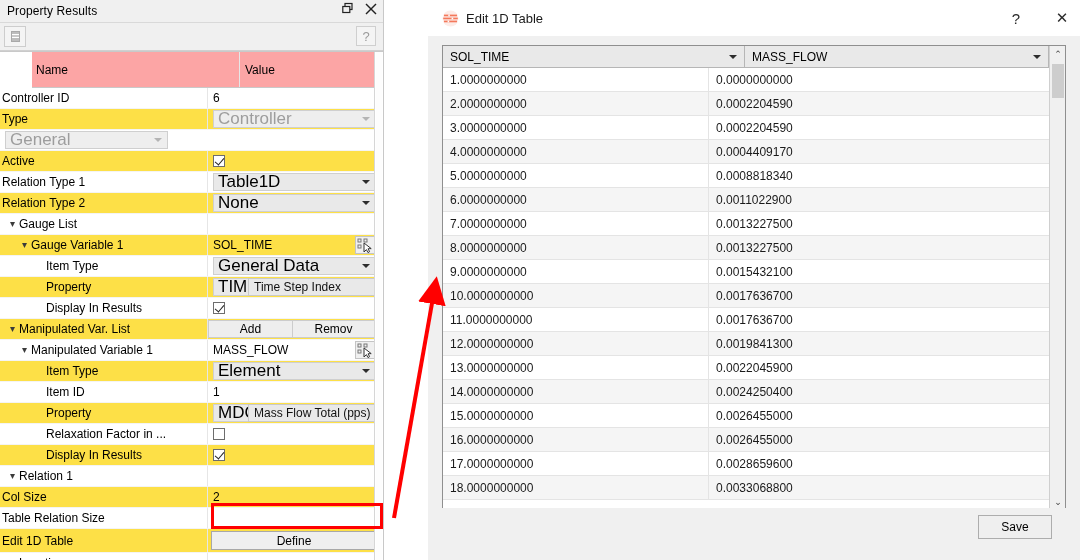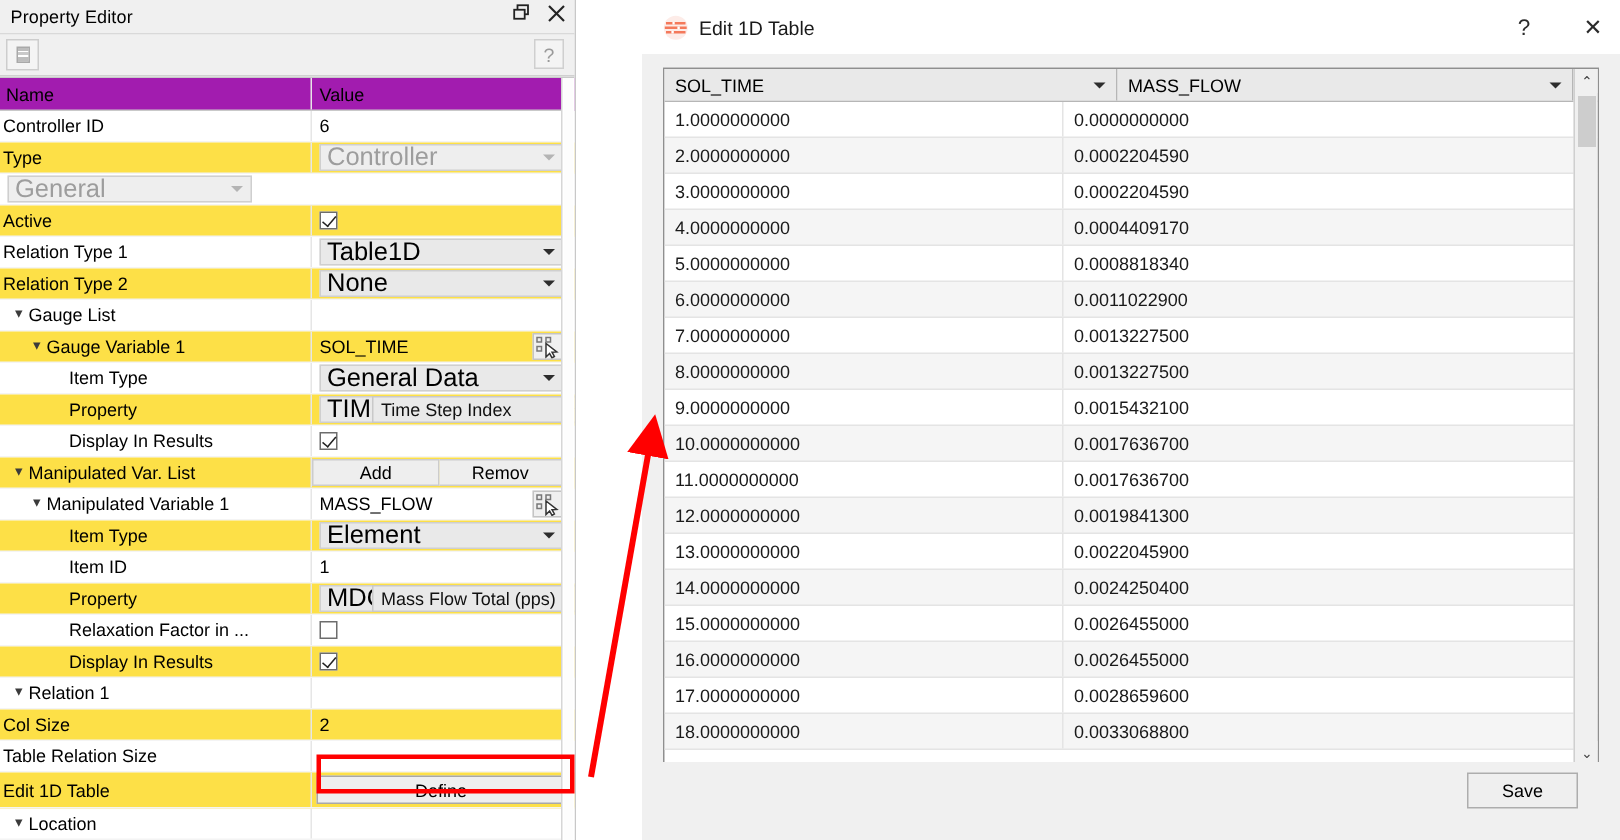--- a/index.html
+++ b/index.html
@@ -75,21 +75,21 @@
     display: flex;
     height: 21px;
     align-items: stretch;
     font-size: 12px;
     color: #000;
     box-sizing: border-box;
     border-bottom: 1px solid #f4f4f4;
     position: relative;
   }
   .row.alt { background: #fde047; }
-  .row.head { background: #a21caf; border-bottom: 1px solid #c9c9c9; height: 22px; }
+  .row.head { background: #fca5a5; border-bottom: 1px solid #c9c9c9; height: 36px; margin-left: 32px; }
   .cell-name {
     width: 208px; min-width: 208px;
     display: flex; align-items: center;
     padding-left: 4px;
     box-sizing: border-box;
     border-right: 1px solid #e6e6e6;
     overflow: hidden; white-space: nowrap;
   }
   .row.head .cell-name { font-weight: normal; }
   .cell-val {
@@ -347,21 +347,21 @@
   }
 </style>
 </head>
 <body>
 
 <div id="root">
 
   <div class="prop-editor">
 
     <div class="pe-titlebar">
-      <span class="pe-title">Property Editor</span>
+      <span class="pe-title">Property Results</span>
       <span class="pe-title-btns">
         <span>
           <svg class="tb-icon" viewBox="0 0 14 14">
             <rect x="4" y="1.5" width="7" height="6" fill="none" stroke="#222" stroke-width="1.2"></rect>
             <rect x="1.8" y="4.5" width="7" height="6" fill="#f0f0f0" stroke="#222" stroke-width="1.2"></rect>
           </svg>
         </span>
         <span>
           <svg class="tb-icon" viewBox="0 0 14 14">
             <line x1="2" y1="2" x2="12" y2="12" stroke="#222" stroke-width="1.4"></line>

